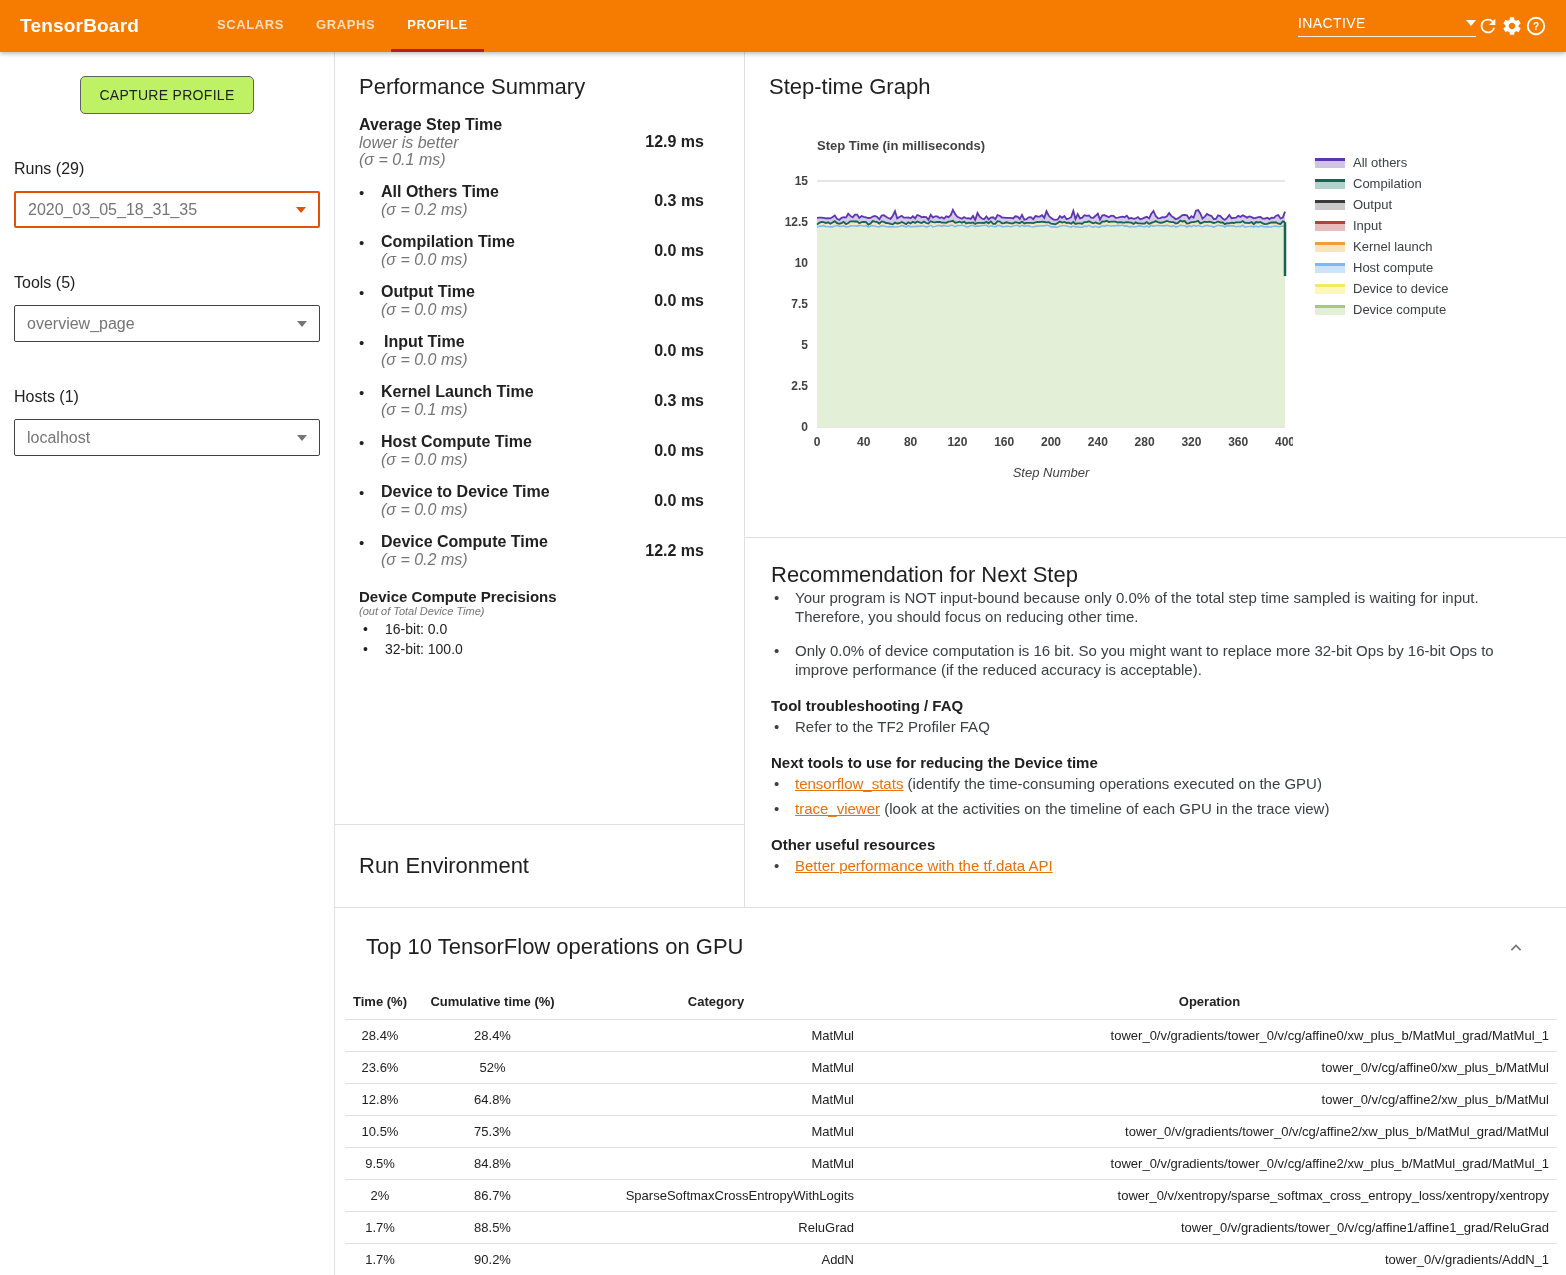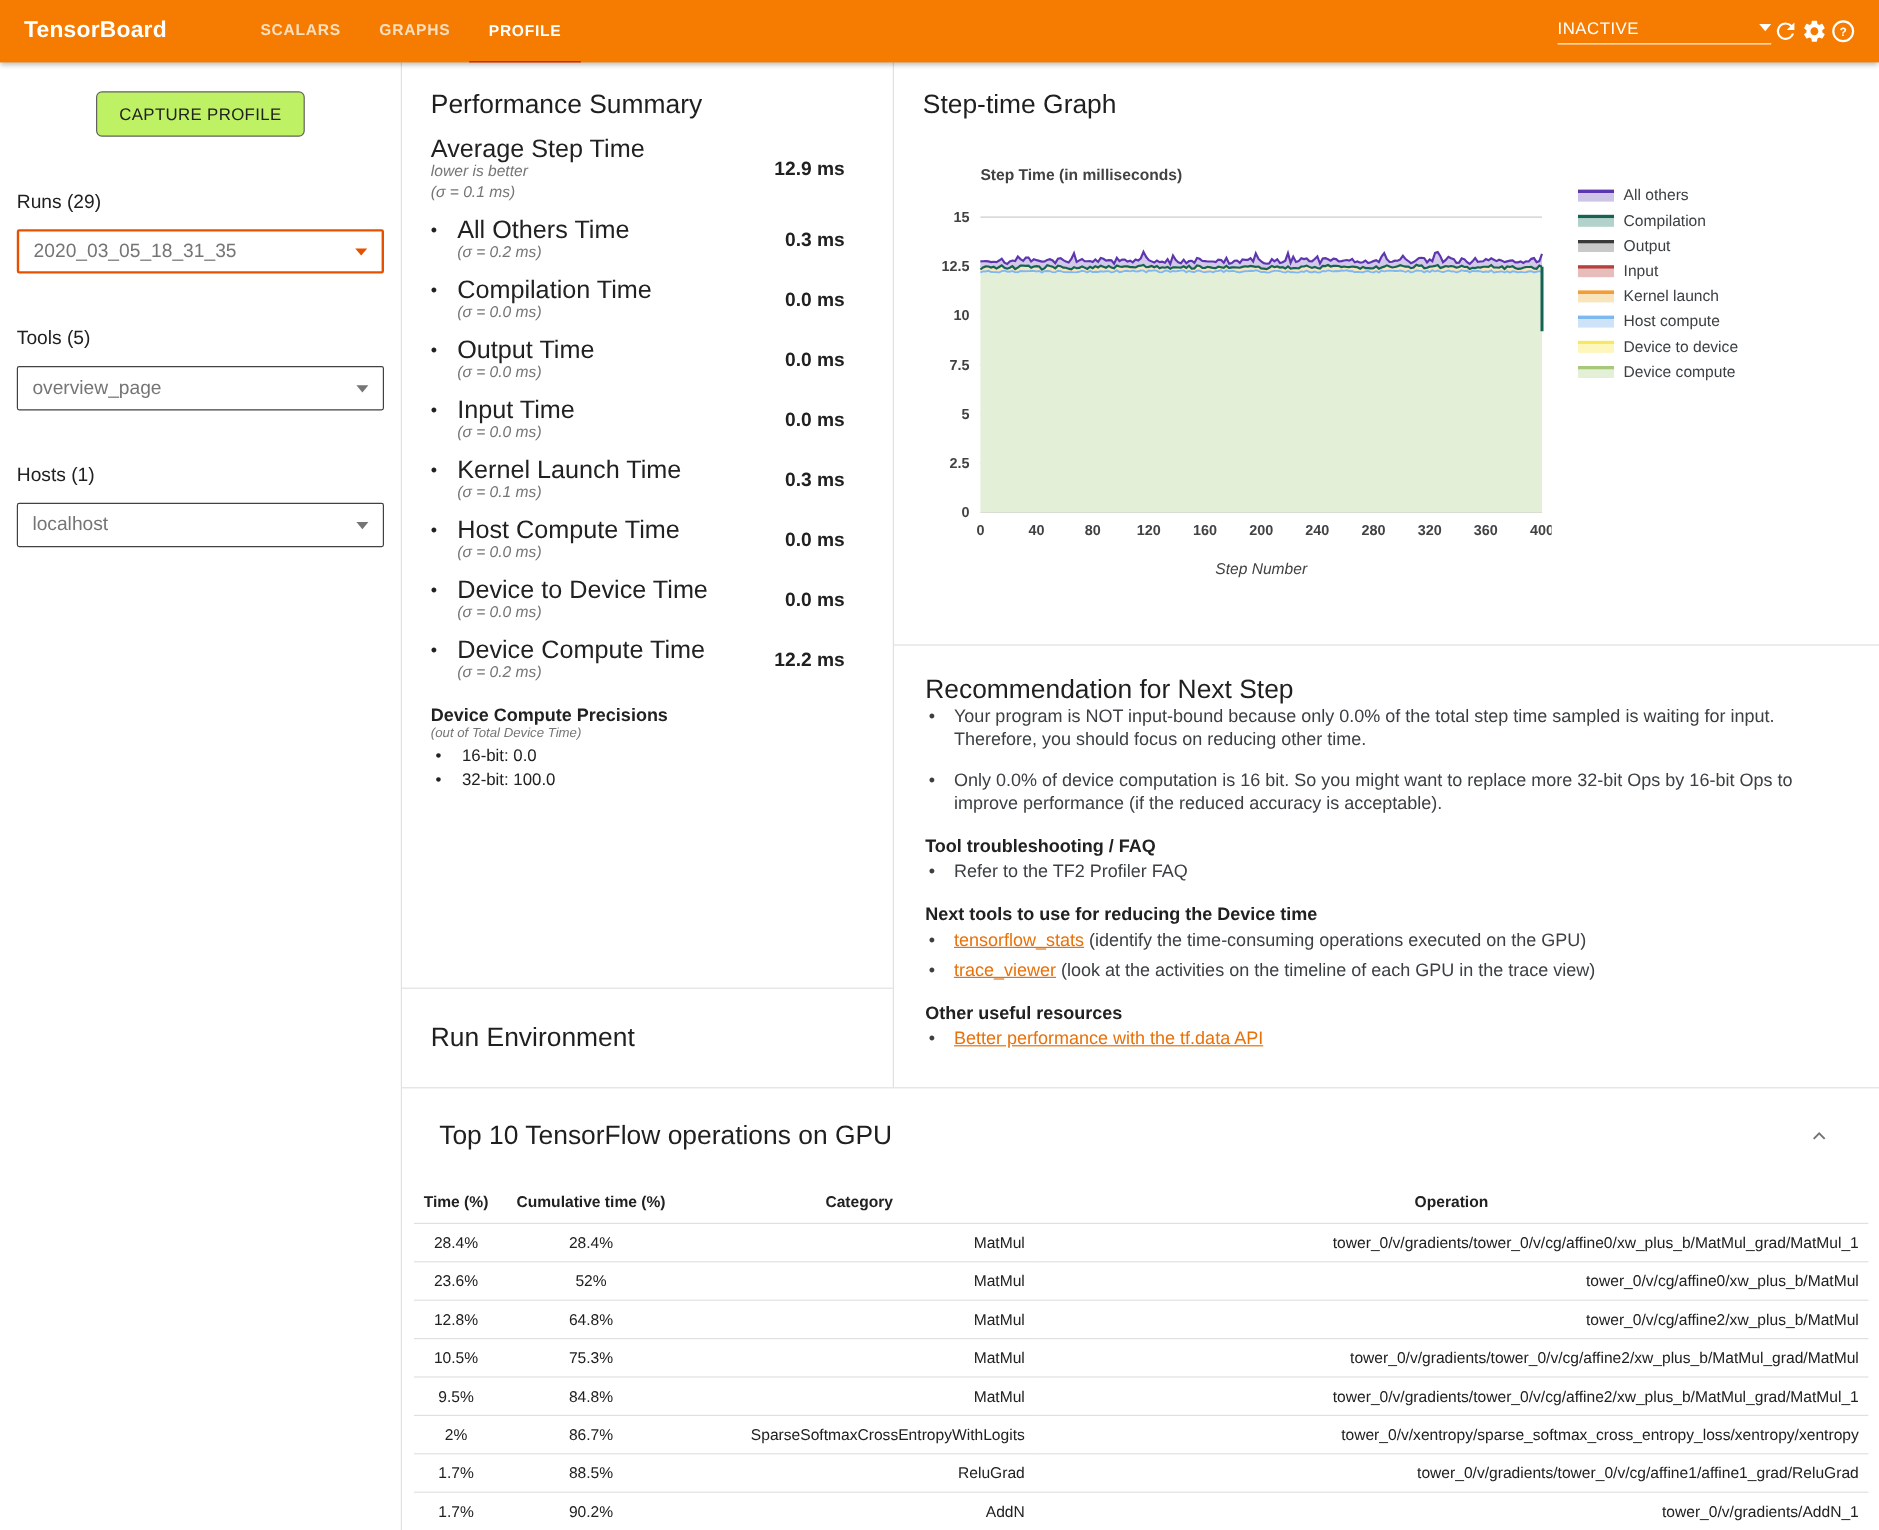--- a/index.html
+++ b/index.html
@@ -7,21 +7,21 @@
     font-family:"Liberation Sans","DejaVu Sans",sans-serif; color:#212121; }
   .app { width:1566px; height:1275px; position:relative; overflow:hidden; }
 
   
   .navbar { height:52px; background:#f57c00; display:flex; align-items:stretch;
     color:#fff; position:relative; z-index:5; box-shadow:0 2px 4px rgba(0,0,0,.25); }
   .logo { font-size:19px; font-weight:bold; align-self:center; margin-left:20px; letter-spacing:.2px; }
   .tabs { display:flex; margin-left:62px; }
   .tab { display:flex; align-items:center; padding:0 16px; font-size:13px; font-weight:bold;
     letter-spacing:.6px; color:rgba(255,255,255,.75); cursor:pointer; border-bottom:3px solid transparent; }
-  .tab.active { color:#fff; border-bottom:1px solid #b91c1c; }
+  .tab.active { color:#fff; border-bottom:3px solid #b91c1c; }
   .nav-right { margin-left:auto; display:flex; align-items:center; padding-right:18px; }
   .status-select { display:flex; align-items:center; width:178px; border-bottom:1px solid rgba(255,255,255,.9);
     padding-bottom:5px; font-size:14px; letter-spacing:.4px; cursor:pointer; }
   .status-select .caret { margin-left:auto; }
   .caret { width:0; height:0; border-left:5px solid transparent; border-right:5px solid transparent;
     border-top:6px solid #fff; display:inline-block; }
   .nav-icon { width:24px; height:24px; display:flex; align-items:center; justify-content:center; cursor:pointer; }
 
   
   .content { display:flex; height:1223px; }
@@ -45,22 +45,22 @@
 
   
   .section-title { font-size:22px; font-weight:400; color:#1f1f1f; }
 
   
   .perf { padding:22px 24px 0; flex:1; }
   .perf-body { margin-top:16px; }
   .perf-row { display:flex; margin-bottom:15px; }
   .perf-left { flex:1; display:flex; }
   .perf-bullet { width:22px; font-size:15px; color:#212121; padding-top:1px; }
-  .perf-label { font-size:21px; font-weight:normal; color:#212121; line-height:18px;text-align:center; }
-  .perf-note, .perf-sigma { font-size:13px; font-style:italic; color:#757575; line-height:17px; }
+  .perf-label { font-size:16px; font-weight:bold; color:#212121; line-height:18px;text-align:center; }
+  .perf-note, .perf-sigma { font-size:16px; font-style:italic; color:#757575; line-height:17px; }
   .perf-value { width:108px; text-align:right; font-size:16px; font-weight:bold; color:#212121;
     align-self:center; padding-right:16px; }
   .precisions { margin-top:20px; }
   .prec-title { font-size:15px; font-weight:bold; }
   .prec-note { font-size:11px; font-style:italic; color:#757575; margin-bottom:2px; }
   .prec-list { list-style:none; }
   .prec-list li { font-size:14px; line-height:20px; display:flex; }
   .prec-list li::before { content:"•"; width:22px; padding-left:4px; }
 
   

